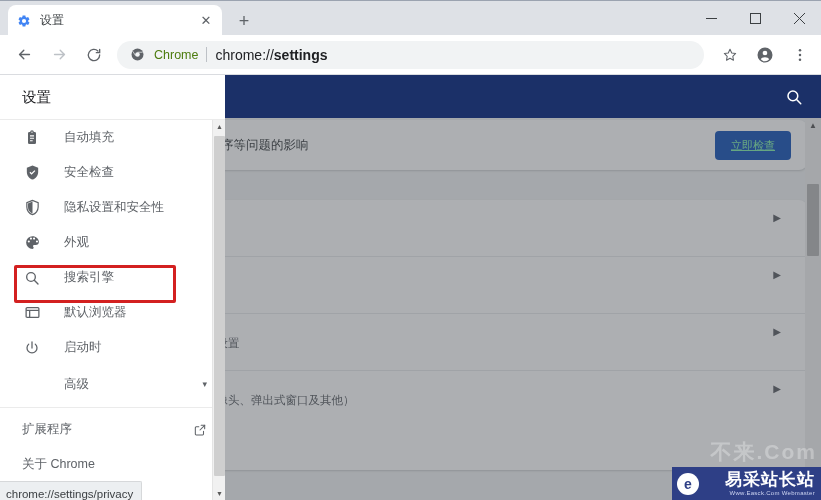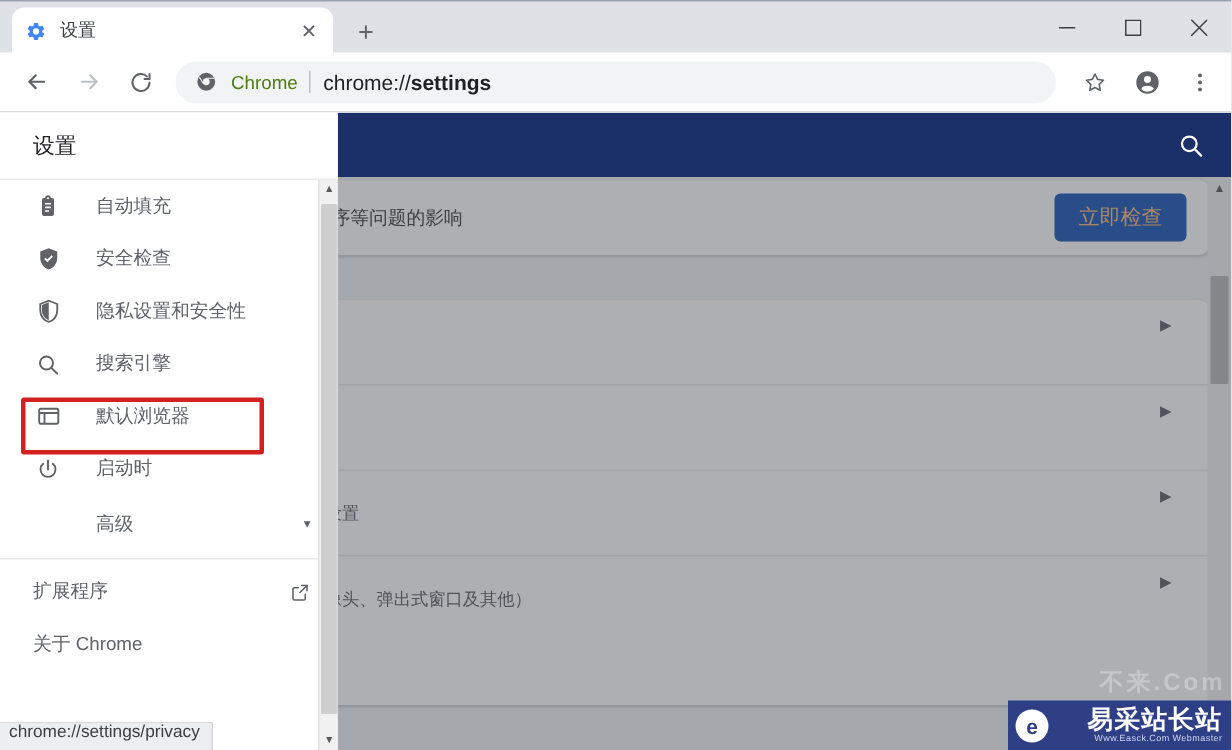--- a/index.html
+++ b/index.html
@@ -216,23 +216,23 @@
   .safety-inner {
     display: flex; align-items: center; height: 50px;
     padding: 0 16px 0 24px;
   }
   .safety-text {
     flex: 1 1 auto; font-size: 12.5px; color: #3c4043;
     white-space: nowrap; overflow: hidden;
   }
   .safety-btn {
     flex: 0 0 auto;
-    background: #1a56b8; color: #fdba74;
-    font-size: 14px; border: none; border-radius: 4px;
-    padding: 7px 16px; white-space: nowrap;
+    background: #1a56b8; color: #86efac;
+    font-size: 11px; border: none; border-radius: 4px;
+    padding: 7px 16px; white-space: nowrap; text-decoration: underline;
   }
 
   #card-privacy { top: 82px; height: 270px; }
   .row {
     position: relative;
     display: flex; align-items: center;
     min-height: 57px;
     padding: 8px 26px 8px 24px;
     border-bottom: 1px solid #e8eaed;
   }
@@ -280,21 +280,21 @@
   }
 
   
   .statusbar {
     position: absolute; left: 0; bottom: 0;
     height: 19px;
     background: #eceff1;
     border-top: 1px solid #d6d8da;
     border-right: 1px solid #d6d8da;
     border-top-right-radius: 2px;
-    display: flex; align-items: flex-start;
+    display: flex; align-items: flex-end;
     padding: 0 8px 0 6px;
     font-size: 11.5px; color: #3c4043;
     z-index: 60; white-space: nowrap;
   }
 
   
   .wm {
     position: absolute; right: 0; bottom: 0;
     z-index: 70;
     display: flex; align-items: center;
@@ -313,21 +313,21 @@
     font-size: 17px; font-weight: bold; color: #ffffff;
     letter-spacing: 1px; line-height: 19px; margin-left: 20px;
   }
   .wm-en {
     font-size: 6px; color: #cfd6f2; letter-spacing: .3px;
     text-align: right; line-height: 8px;
   }
   .wm-ghost {
     position: absolute; right: 4px; bottom: 34px;
     z-index: 65;
-    font-size: 16px; font-weight: bold;
+    font-size: 21px; font-weight: bold;
     color: rgba(255,255,255,0.30);
     letter-spacing: 2px; white-space: nowrap; margin-top: 28px;
   }
 </style>
 </head>
 <body>
 
 <div id="root">
 
   <div class="tabstrip">
@@ -512,20 +512,28 @@
         <div class="ln-item">
           <span class="ln-ico">
             <svg width="17" height="17" viewBox="0 0 24 24">
               <path d="M12 2L4 5.2v6.2c0 5 3.4 9.6 8 10.6 4.6-1 8-5.6 8-10.6V5.2z" fill="none" stroke="#5f6368" stroke-width="1.7"></path>
               <path d="M12 3.6L5.6 6.2v5.2c0 4.2 2.7 8 6.4 9z" fill="#5f6368"></path>
             </svg>
           </span>
           <span class="ln-lab">隐私设置和安全性</span>
         </div>
 
+        <div class="ln-item">
+          <span class="ln-ico">
+            <svg width="17" height="17" viewBox="0 0 24 24" fill="#5f6368">
+              <path d="M12 3a9 9 0 000 18c.9 0 1.6-.7 1.6-1.6 0-.4-.2-.8-.4-1.1-.3-.3-.4-.7-.4-1.1 0-.9.7-1.6 1.6-1.6h1.9A4.7 4.7 0 0021 11c0-4.4-4-8-9-8zm-5.2 9a1.5 1.5 0 110-3 1.5 1.5 0 010 3zm3-4a1.5 1.5 0 110-3 1.5 1.5 0 010 3zm4.4 0a1.5 1.5 0 110-3 1.5 1.5 0 010 3zm4.1 4a1.5 1.5 0 110-3 1.5 1.5 0 010 3z"></path>
+            </svg>
+          </span>
+          <span class="ln-lab">外观</span>
+        </div>
 
         <div class="ln-item">
           <span class="ln-ico">
             <svg width="16" height="16" viewBox="0 0 24 24" fill="none" stroke="#5f6368" stroke-width="2" stroke-linecap="round">
               <circle cx="10.5" cy="10.5" r="6.5"></circle>
                 <path d="M15.4 15.4L21 21"></path>
             </svg>
           </span>
           <span class="ln-lab">搜索引擎</span>
         </div>

